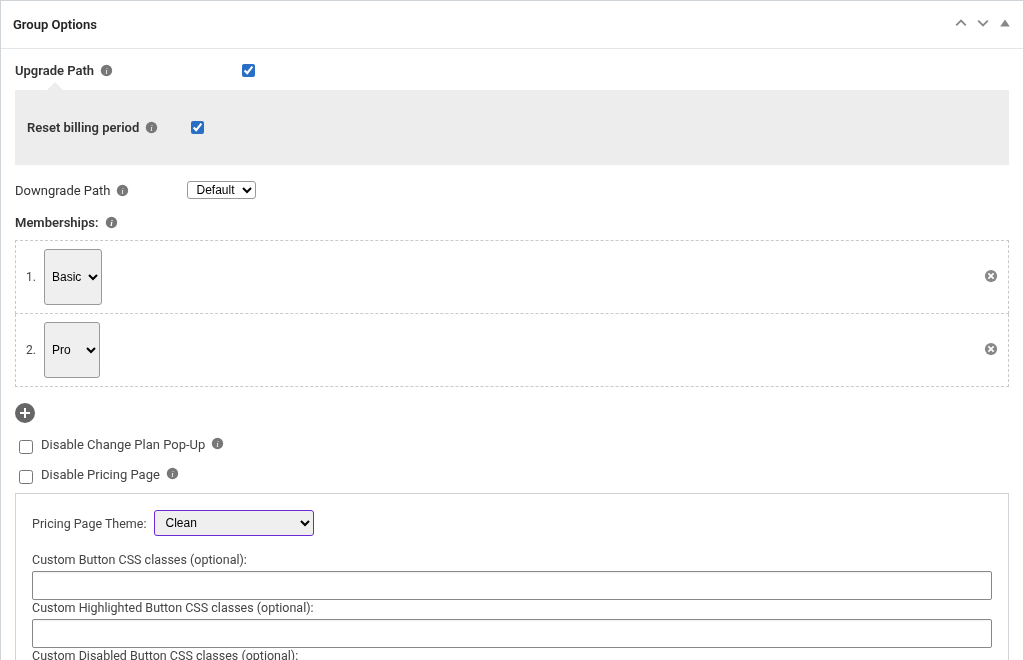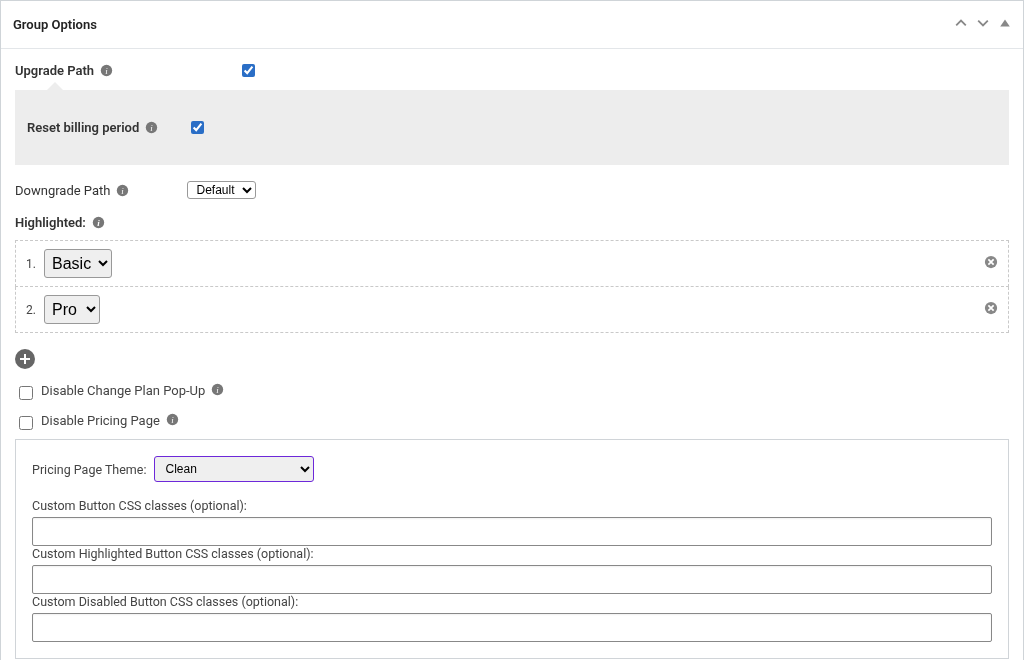--- a/index.html
+++ b/index.html
@@ -24,21 +24,21 @@
 
   .row.downgrade { margin-bottom:16px; }
   .row.downgrade .label-wrap { display:flex; align-items:center; margin-right:10px;}
   select.small { font-size:12px; padding:0 4px; border:1px solid #999; border-radius:3px; background:#fff; }
 
   .memberships-label { display:flex; align-items:center; font-weight:600; margin-bottom:10px; }
   .memberships-list { margin-bottom:10px; }
   .mem-row { display:flex; align-items:center; border:1px dashed #c9c9c9; padding:8px 10px; }
   .mem-row + .mem-row { border-top: none; }
   .mem-row .num { font-size:12px; color:#444; width:14px; }
-  .mem-row select { font-size:16px; padding:4px 3px; border:1px solid #999; border-radius:3px; margin-left:4px; min-width:56px;}
+  .mem-row select { font-size:12px; padding:19px 3px; border:1px solid #999; border-radius:3px; margin-left:4px; min-width:56px;}
   .mem-row .remove { margin-left:auto; color:#777; cursor:pointer; }
   .mem-row .remove svg { width:14px; height:14px; fill:#777; }
 
   .add-btn { display:inline-flex; align-items:center; justify-content:center; width:20px; height:20px; background:#666; border-radius:50%; color:#fff; font-weight:bold; cursor:pointer; margin-top:6px; margin-bottom:14px;}
   .add-btn svg { width:12px; height:12px; fill:#fff;}
 
   .opt-row { display:flex; align-items:flex-start; margin-bottom:10px; }
   .opt-row input[type=checkbox]{ width:14px; height:14px; margin-right:8px;}
   .opt-row .label { font-weight:400; color:#444; }
 
@@ -110,21 +110,21 @@
             <svg viewBox="0 0 16 16">
               <circle cx="8" cy="8" r="7" fill="#777"></circle>
               <text x="8" y="12" text-anchor="middle" font-size="11" fill="#fff" font-family="serif" font-style="italic">i</text>
             </svg>
           </span>
       </div>
       <select class="small"><option>Default</option></select>
     </div>
 
     <div class="memberships-label">
-      <span class="label">Highlighted:</span>
+      <span class="label">Memberships:</span>
       <span class="info">
           <svg viewBox="0 0 16 16">
             <circle cx="8" cy="8" r="7" fill="#777"></circle>
             <text x="8" y="12" text-anchor="middle" font-size="11" fill="#fff" font-family="serif" font-style="italic">i</text>
           </svg>
         </span>
     </div>
 
     <div class="memberships-list">
       <div class="mem-row">

